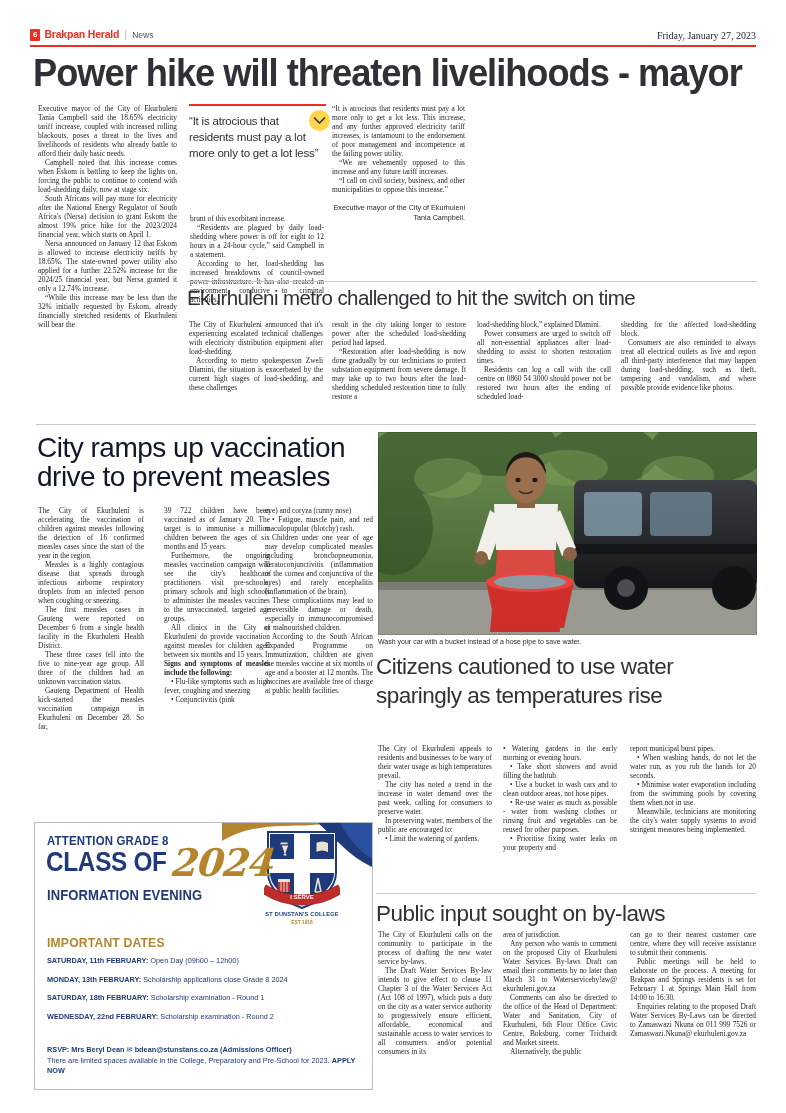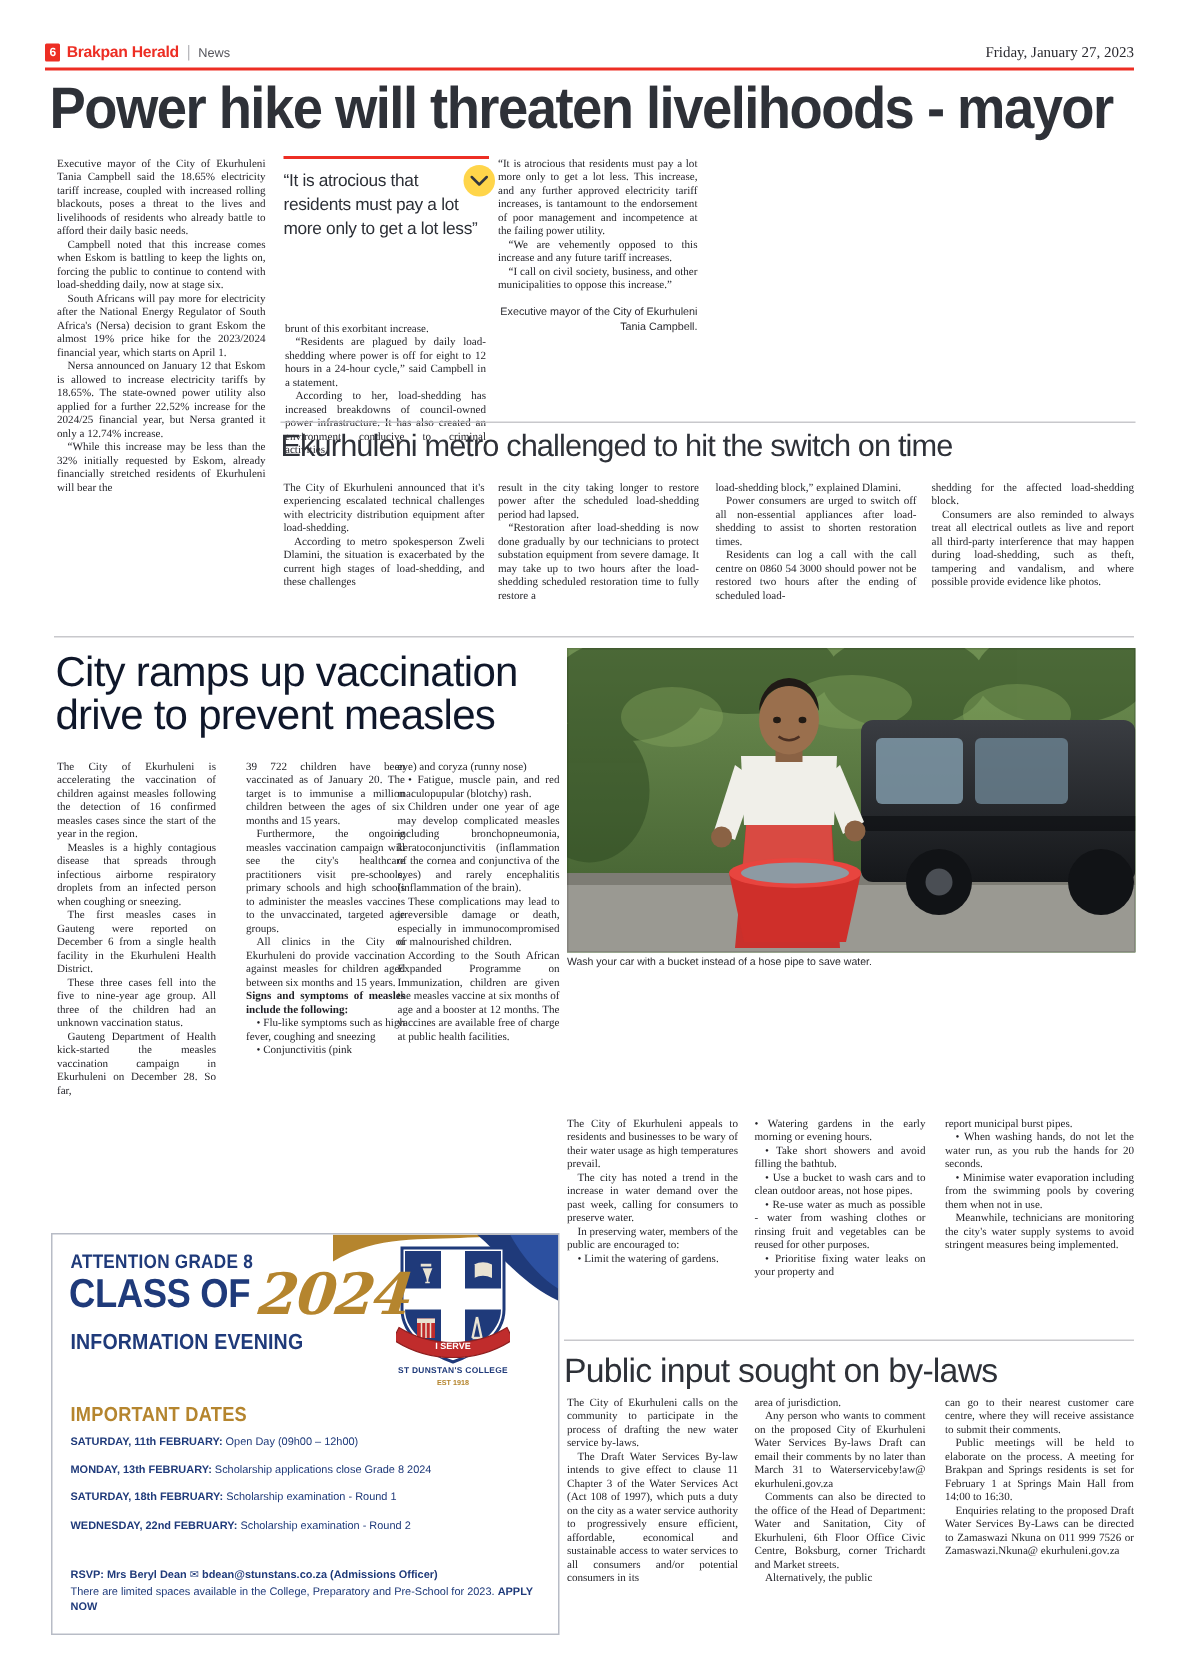--- a/index.html
+++ b/index.html
@@ -525,20 +525,21 @@
         <path d="M108 150 L196 150 L186 196 L118 196 Z" fill="#cf2f2a"></path>
         <ellipse cx="152" cy="150" rx="44" ry="10" fill="#e8453f"></ellipse>
         <ellipse cx="152" cy="150" rx="36" ry="7" fill="#8d9aa3"></ellipse>
       </g>
 
       <rect x="0" y="0" width="379" height="203" fill="none" stroke="#00000022" stroke-width="2"></rect>
     </svg>
   </div>
   <div class="caption">Wash your car with a bucket instead of a hose pipe to save water.</div>
 
+  <div class="a4-head">Citizens cautioned to use water sparingly as temperatures rise</div>
   <div class="bodytext a4-c1">
     <p class="first">The City of Ekurhuleni appeals to residents and businesses to be wary of their water usage as high temperatures prevail.</p>
     <p>The city has noted a trend in the increase in water demand over the past week, calling for consumers to preserve water.</p>
     <p>In preserving water, members of the public are encouraged to:</p>
     <p>• Limit the watering of gardens.</p>
   </div>
   <div class="bodytext a4-c2">
     <p class="first">• Watering gardens in the early morning or evening hours.</p>
     <p>• Take short showers and avoid filling the bathtub.</p>
     <p>• Use a bucket to wash cars and to clean outdoor areas, not hose pipes.</p>

